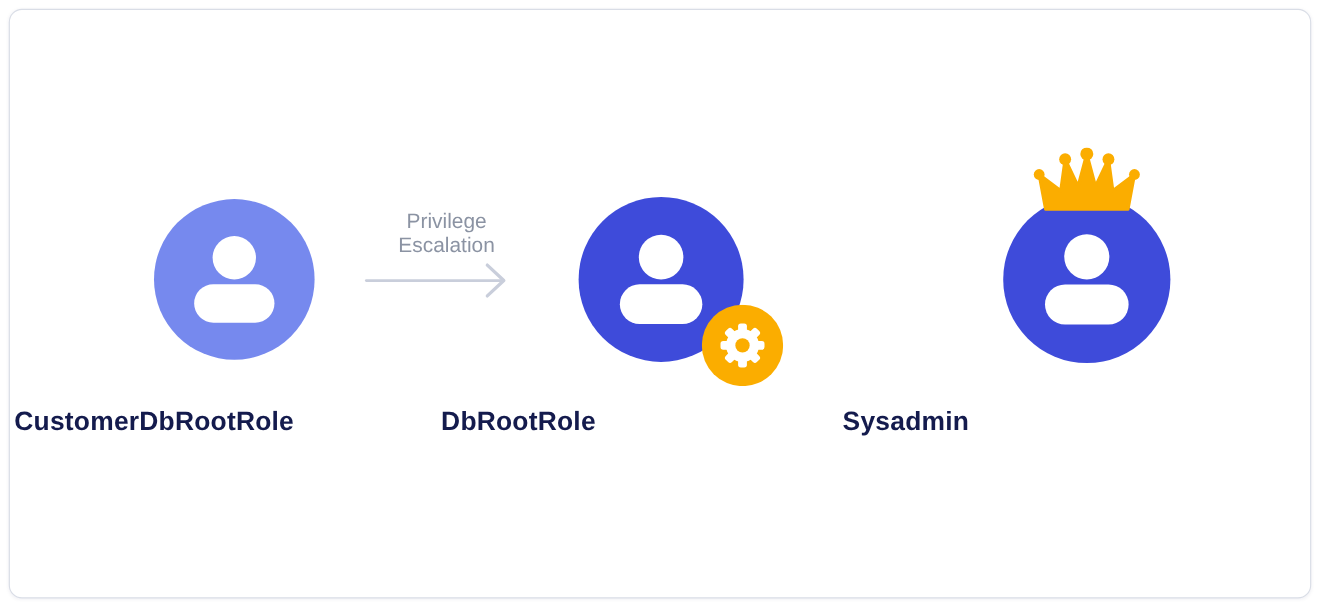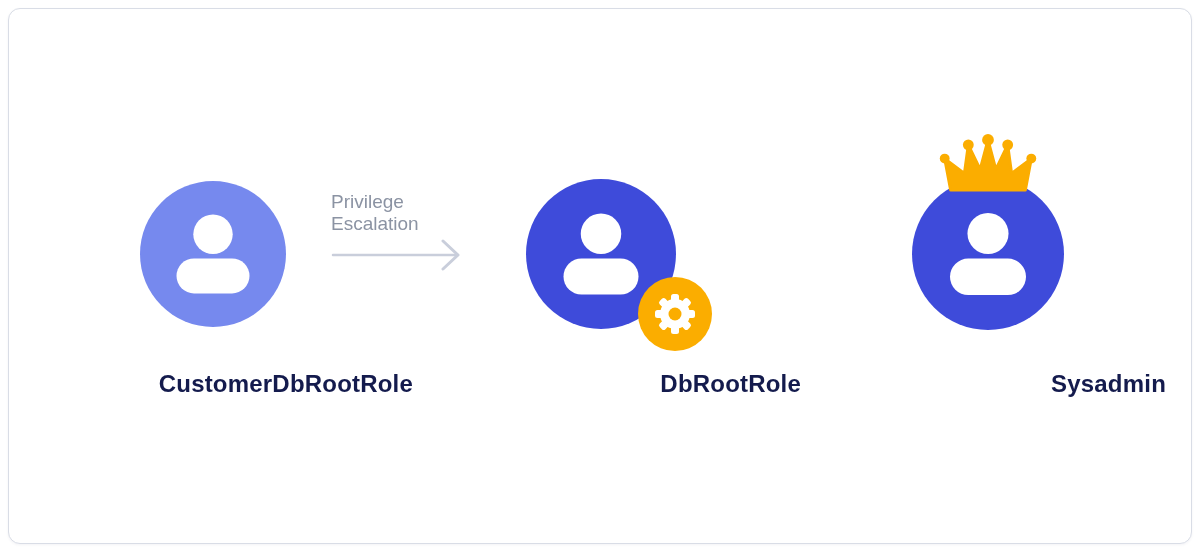--- a/index.html
+++ b/index.html
@@ -28,29 +28,29 @@
   .circle-1{left:131px;top:172px;width:146px;height:146px;background:var(--user-light);}
   .circle-2{left:517px;top:170px;width:150px;height:150px;background:var(--user-dark);}
   .circle-3{left:903px;top:169px;width:152px;height:152px;background:var(--user-dark);}
   .gear-badge{
     position:absolute;left:112px;top:98px;width:74px;height:74px;
   }
   .crown{
     position:absolute;left:26px;top:-44px;width:100px;height:62px;
   }
   .node-label{
-    position:absolute;top:361px;width:400px;text-align:right;
+    position:absolute;top:361px;width:400px;text-align:left;
     font-size:24px;font-weight:700;color:var(--label-text);
     letter-spacing:0.2px;
   }
   .label-1{left:4px;}
   .label-2{left:392px;}
   .label-3{left:757px;}
   .edge{
-    position:absolute;width:150px;text-align:left;
+    position:absolute;width:150px;text-align:center;
   }
   .edge-1{left:322px;top:182px;}
   .edge-2{left:722px;top:182px;}
   .edge-label{
     font-size:19px;line-height:22px;font-weight:500;
     color:var(--edge-text);white-space:pre-line;
     height:46px;
   }
   .edge svg.arrow{display:block;margin-top:0;}
 </style>

